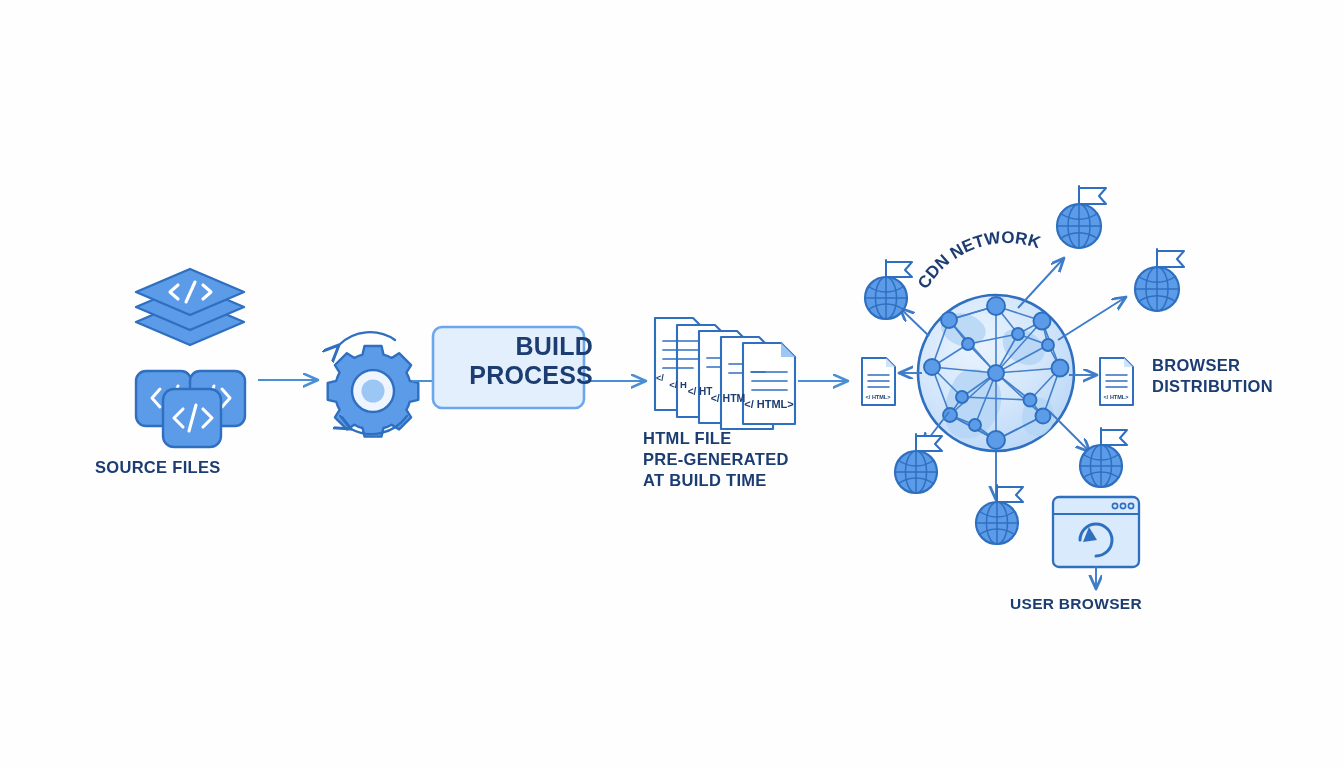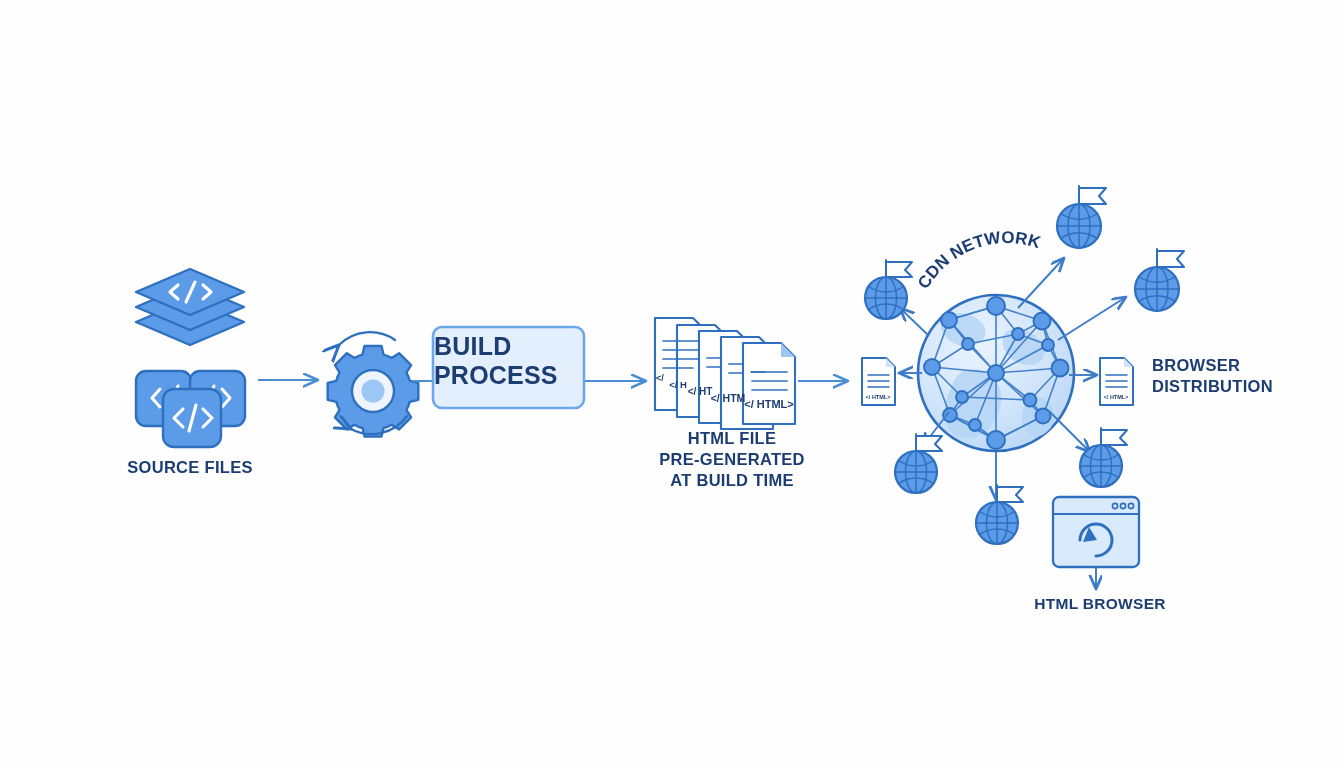--- a/index.html
+++ b/index.html
@@ -23,34 +23,33 @@
     position: absolute;
     left: 0;
     top: 0;
   }
   .lbl {
     position: absolute;
     color: #1c3d72;
     font-family: "Liberation Sans", sans-serif;
     font-weight: 700;
     letter-spacing: 0.3px;
-    text-align: center;
     white-space: pre-line;
     line-height: 1.28;
     user-select: none;
   }
   .lbl-source   { left: 95px;  top: 457px; width: 190px; font-size: 16.5px; }
   .lbl-htmlfile { left: 643px; top: 428px; width: 178px; font-size: 16.5px; }
   .lbl-global   { left: 1152px; top: 355px; width: 185px; font-size: 16.5px; text-align: left; }
   .lbl-browser  { left: 1010px; top: 594px; width: 180px; font-size: 15.5px; }
   .lbl-build {
     position: absolute;
     left: 434px; top: 332px;
     width: 159px;
-    text-align: left;
+    text-align: right;
     color: #1c3d72;
     font-size: 25px;
     font-weight: 700;
     line-height: 1.17;
     letter-spacing: 0.2px;
     white-space: pre-line;
     user-select: none;
   }
 </style>
 </head>
@@ -319,15 +318,15 @@
   </svg>
 
   <div class="lbl-build">BUILD
 PROCESS</div>
   <div class="lbl lbl-source">SOURCE FILES</div>
   <div class="lbl lbl-htmlfile">HTML FILE
 PRE-GENERATED
 AT BUILD TIME</div>
   <div class="lbl lbl-global">BROWSER
 DISTRIBUTION</div>
-  <div class="lbl lbl-browser">HTML BROWSER</div>
+  <div class="lbl lbl-browser">USER BROWSER</div>
 
 </div>
 
 </body></html>

